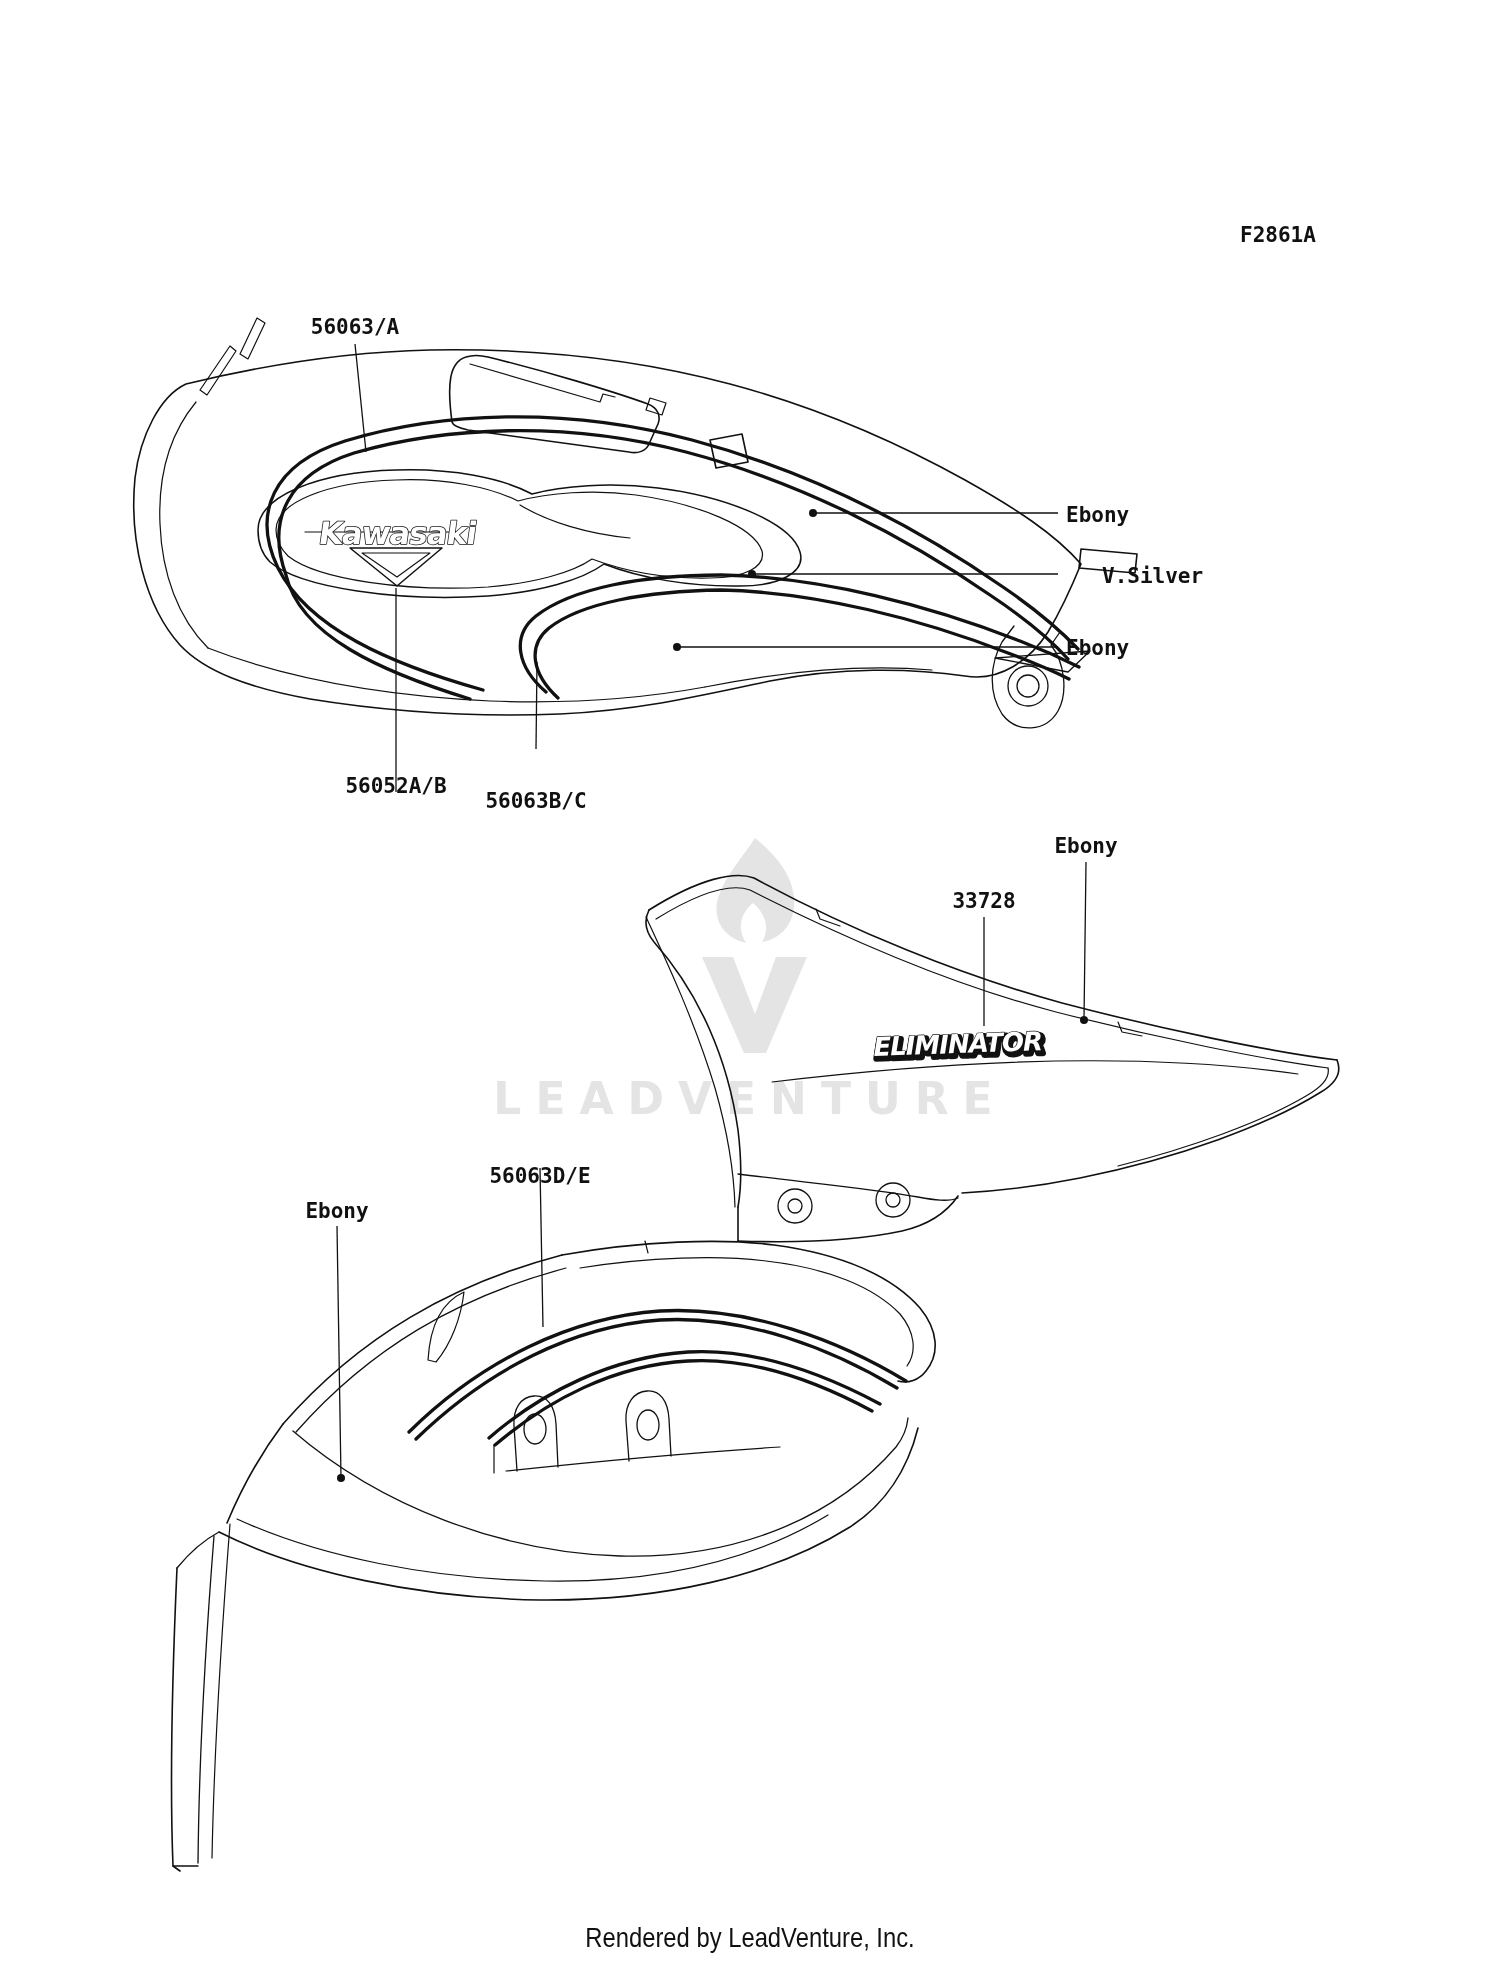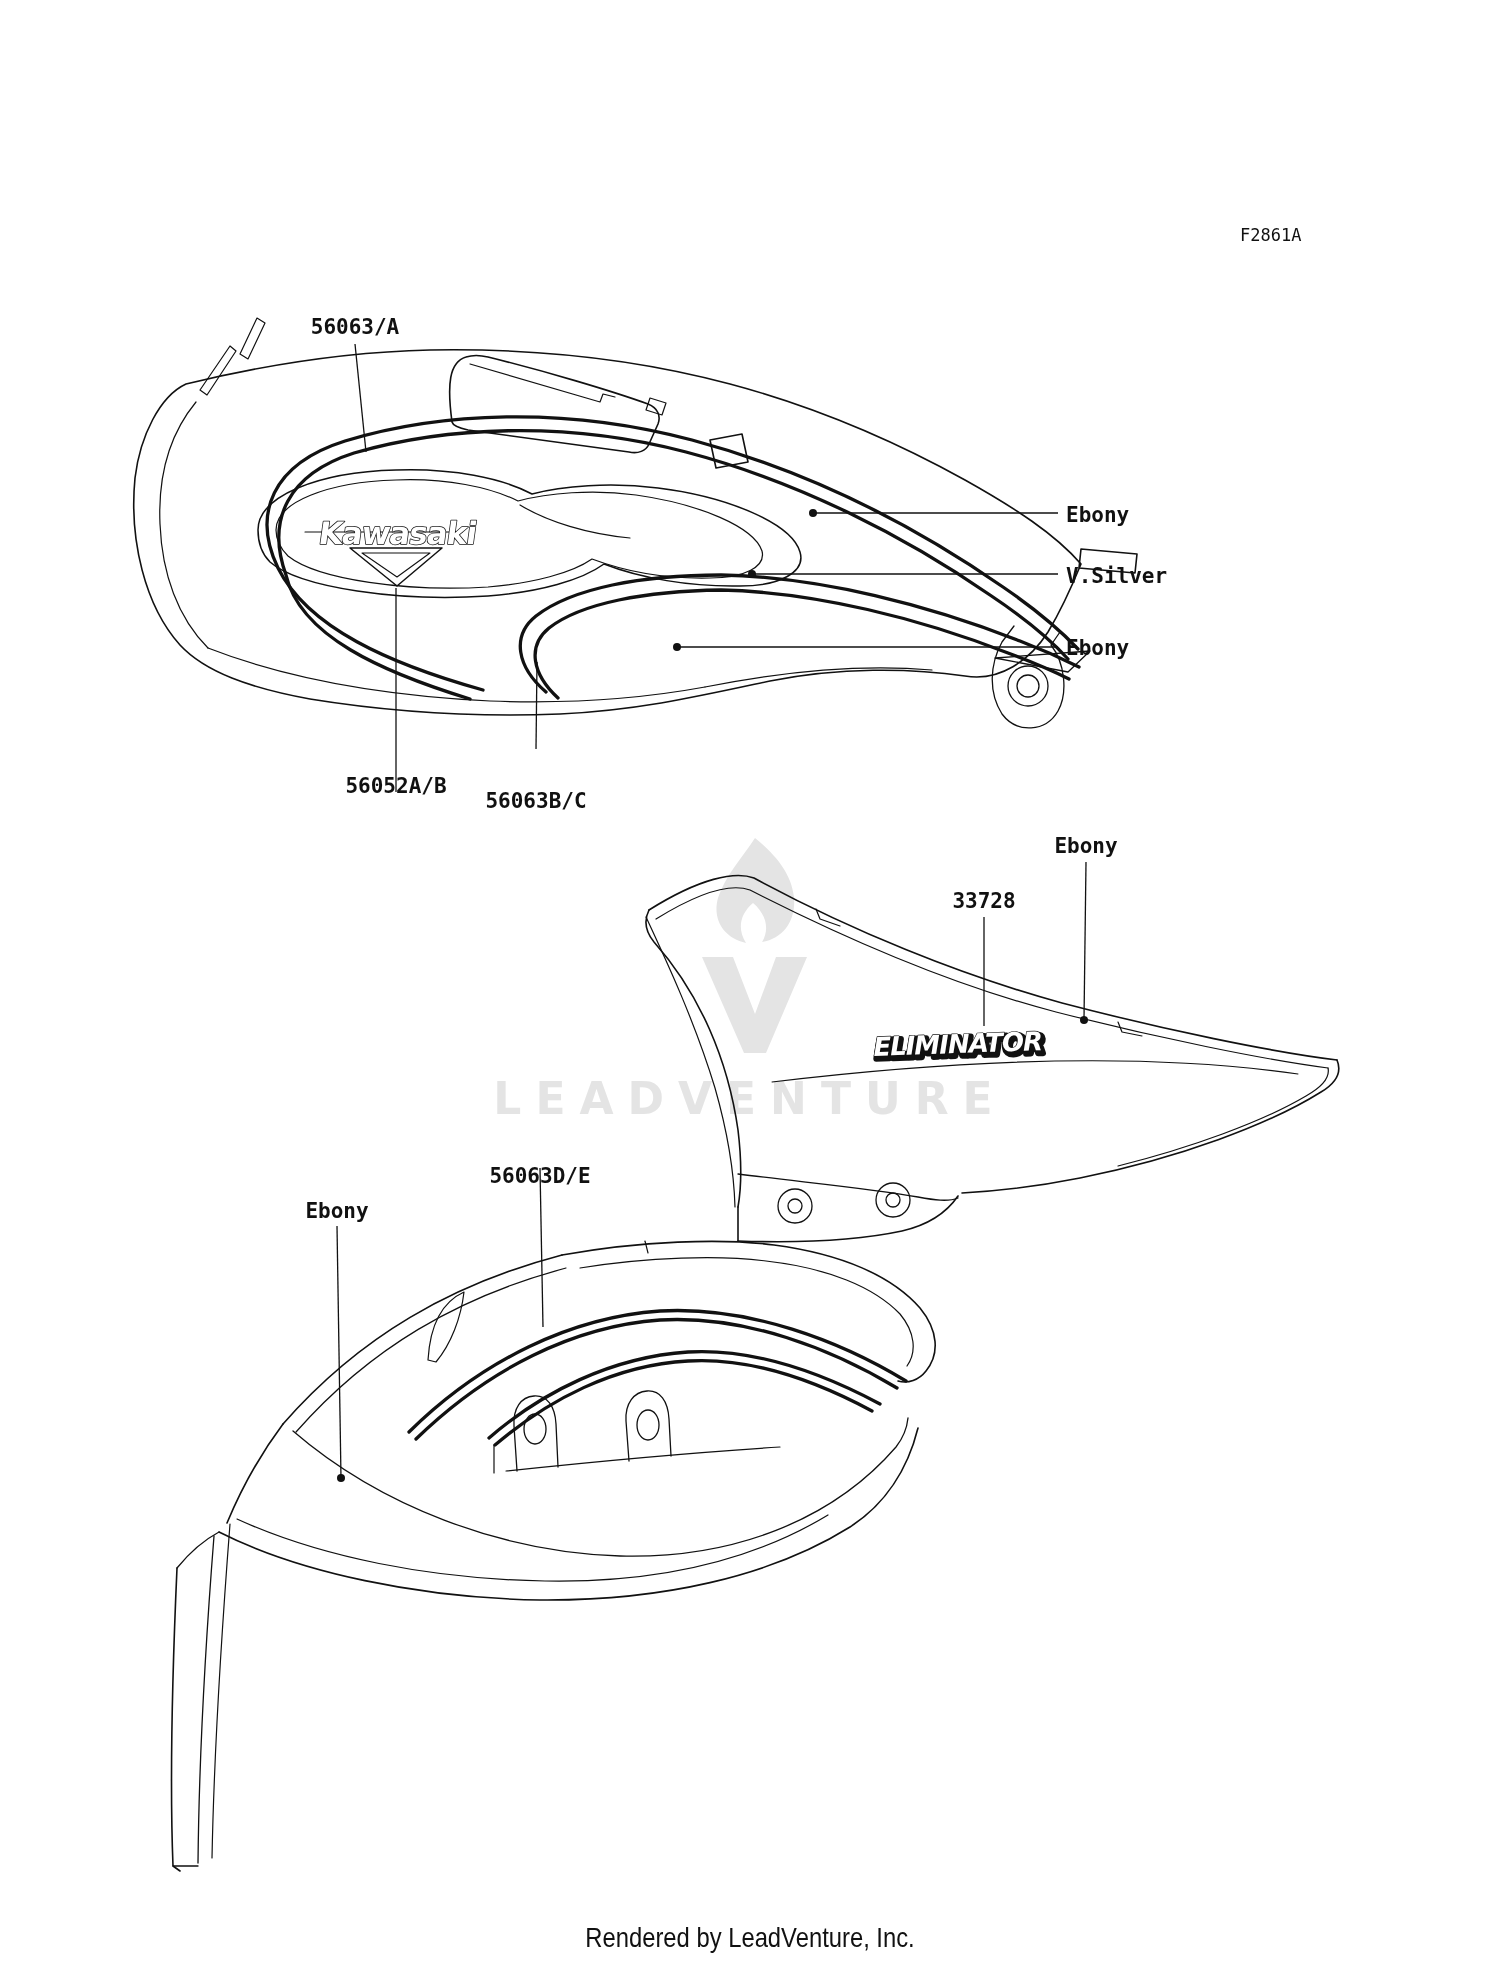--- a/index.html
+++ b/index.html
@@ -2,21 +2,21 @@
 <html><head>
 <meta charset="utf-8">
 <style>
   html,body{margin:0;padding:0;background:#fff;}
   body{width:1500px;height:1962px;position:relative;font-family:"DejaVu Sans Mono",monospace;overflow:hidden;}
   svg.art{position:absolute;left:0;top:0;width:1500px;height:1962px;}
   .callout{position:absolute;font-weight:bold;font-size:21px;color:#111;white-space:nowrap;
            transform:translate(-50%,-50%);line-height:1;}
   .callout.anchor-left{transform:translate(0,-50%);}
   .doc-code{position:absolute;left:1240px;top:235px;transform:translate(0,-50%);
-            font-weight:normal;font-size:17px;color:#111;white-space:nowrap;}
+            font-weight:bold;font-size:21px;color:#111;white-space:nowrap;}
   .footer{position:absolute;left:750px;top:1922px;transform:translate(-50%,0) scaleX(0.85);
           font-family:"Liberation Sans",sans-serif;font-size:28px;color:#111;white-space:nowrap;}
 </style>
 </head>
 <body>
 
 <svg class="art" viewBox="0 0 1500 1962">
 
   <g fill="#e4e4e4" stroke="none">
     <path d="M 755,838 C 742,858 725,876 718,898 C 712,920 724,938 746,943 C 737,929 740,914 753,903
@@ -162,21 +162,21 @@
     <path fill="none" d="M 540,1168 L 543,1327"></path>
     <path fill="none" d="M 337,1226 L 341,1478"></path>
     <circle cx="341" cy="1478" r="4" stroke="none"></circle>
   </g>
 </svg>
 
 <div class="doc-code">F2861A</div>
 
 <div class="callout" style="left:355px;top:327px">56063/A</div>
 <div class="callout anchor-left" style="left:1066px;top:515px">Ebony</div>
-<div class="callout anchor-left" style="left:1066px;top:576px">V.Silver</div>
+<div class="callout anchor-left" style="left:1102px;top:576px">V.Silver</div>
 <div class="callout anchor-left" style="left:1066px;top:648px">Ebony</div>
 <div class="callout" style="left:536px;top:801px">56063B/C</div>
 <div class="callout" style="left:396px;top:786px">56052A/B</div>
 <div class="callout" style="left:1086px;top:846px">Ebony</div>
 <div class="callout" style="left:984px;top:901px">33728</div>
 <div class="callout" style="left:540px;top:1176px">56063D/E</div>
 <div class="callout" style="left:337px;top:1211px">Ebony</div>
 
 <div class="footer">Rendered by LeadVenture, Inc.</div>
 

